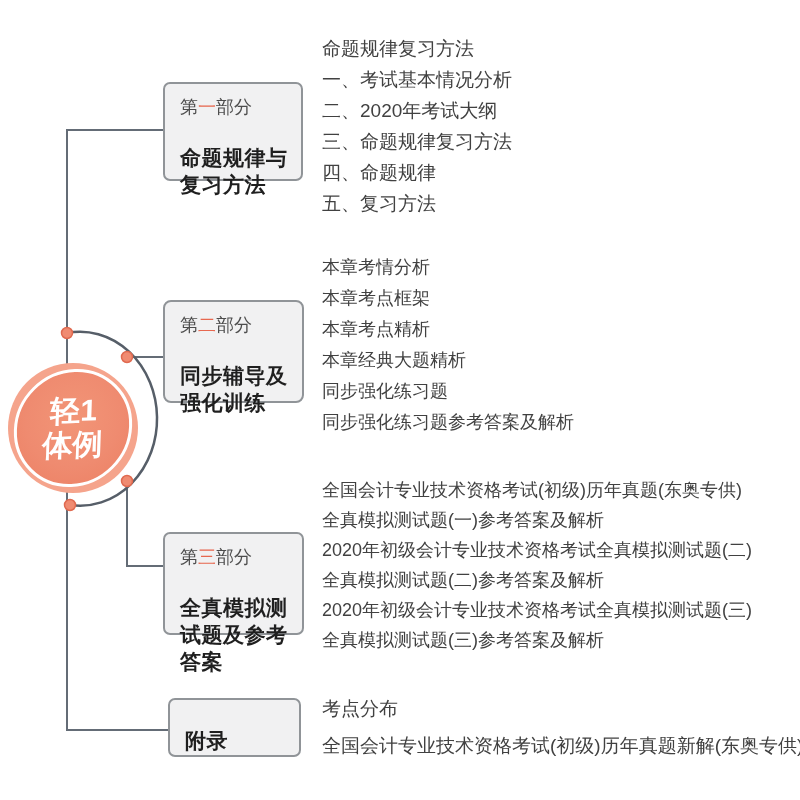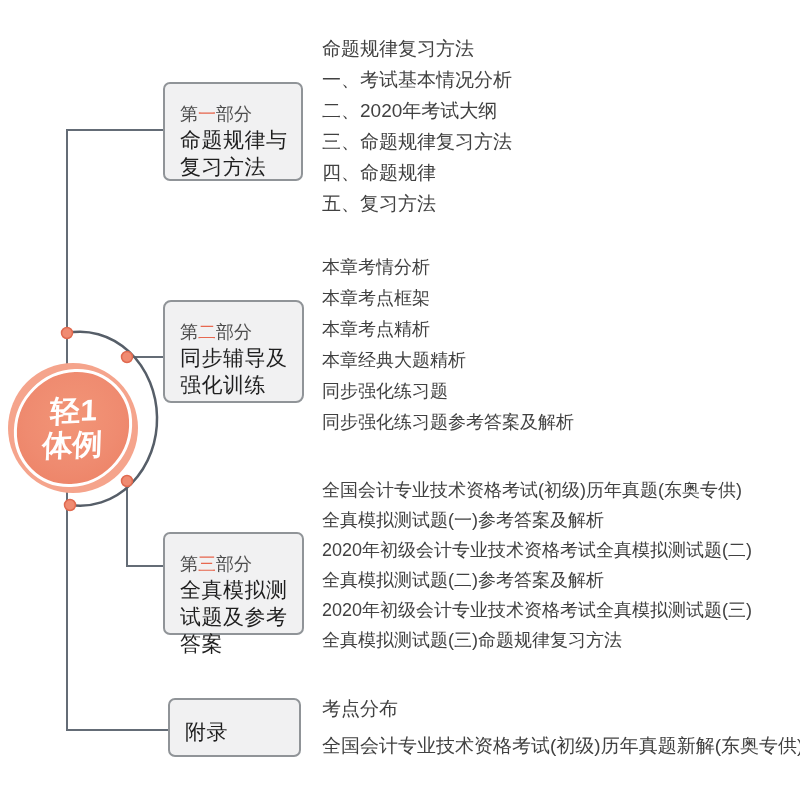--- a/index.html
+++ b/index.html
@@ -47,34 +47,35 @@
     transform: skewX(-4deg) rotate(-2deg);
     text-align: center;
   }
   
   .sec-box {
     position: absolute;
     box-sizing: border-box;
     background: #f1f1f2;
     border: 2px solid #909498;
     border-radius: 7px;
-    padding: 18px 10px 10px 15px;
+    padding: 11px 10px 10px 15px;
   }
   .sec-box .line1 {
     font-size: 18px;
     color: #4d4d4d;
     line-height: 24px;
   }
   .sec-box .num-accent { color: #E76850; }
   .sec-box .title-bold {
     font-size: 21px;
-    font-weight: normal;
+    font-weight: bold;
     color: #1f1f1f;
     line-height: 27px;
     letter-spacing: 0.5px;
+    margin-top: 25px;
   }
   #box-part1 { left: 163px; top: 82px;  width: 140px; height: 99px; }
   #box-part2 { left: 163px; top: 300px; width: 141px; height: 103px; border-radius: 8px; }
   #box-part3 { left: 163px; top: 532px; width: 141px; height: 103px; }
   #box-appendix {
     left: 168px; top: 698px; width: 133px; height: 59px;
     display: flex; align-items: center;
   }
   #box-appendix .title-bold { line-height: 24px; }
   
@@ -155,21 +156,21 @@
     <span class="item-line">同步强化练习题</span>
     <span class="item-line">同步强化练习题参考答案及解析</span>
   </div>
 
   <div id="list-part3" class="item-list">
     <span class="item-line">全国会计专业技术资格考试(初级)历年真题(东奥专供)</span>
     <span class="item-line">全真模拟测试题(一)参考答案及解析</span>
     <span class="item-line">2020年初级会计专业技术资格考试全真模拟测试题(二)</span>
     <span class="item-line">全真模拟测试题(二)参考答案及解析</span>
     <span class="item-line">2020年初级会计专业技术资格考试全真模拟测试题(三)</span>
-    <span class="item-line">全真模拟测试题(三)命题规律复习方法</span>
+    <span class="item-line">全真模拟测试题(三)参考答案及解析</span>
   </div>
 
   <div id="list-appendix" class="item-list">
     <span class="item-line">考点分布</span>
     <span class="item-line">全国会计专业技术资格考试(初级)历年真题新解(东奥专供)</span>
   </div>
 
 </div>
 
 </body></html>

